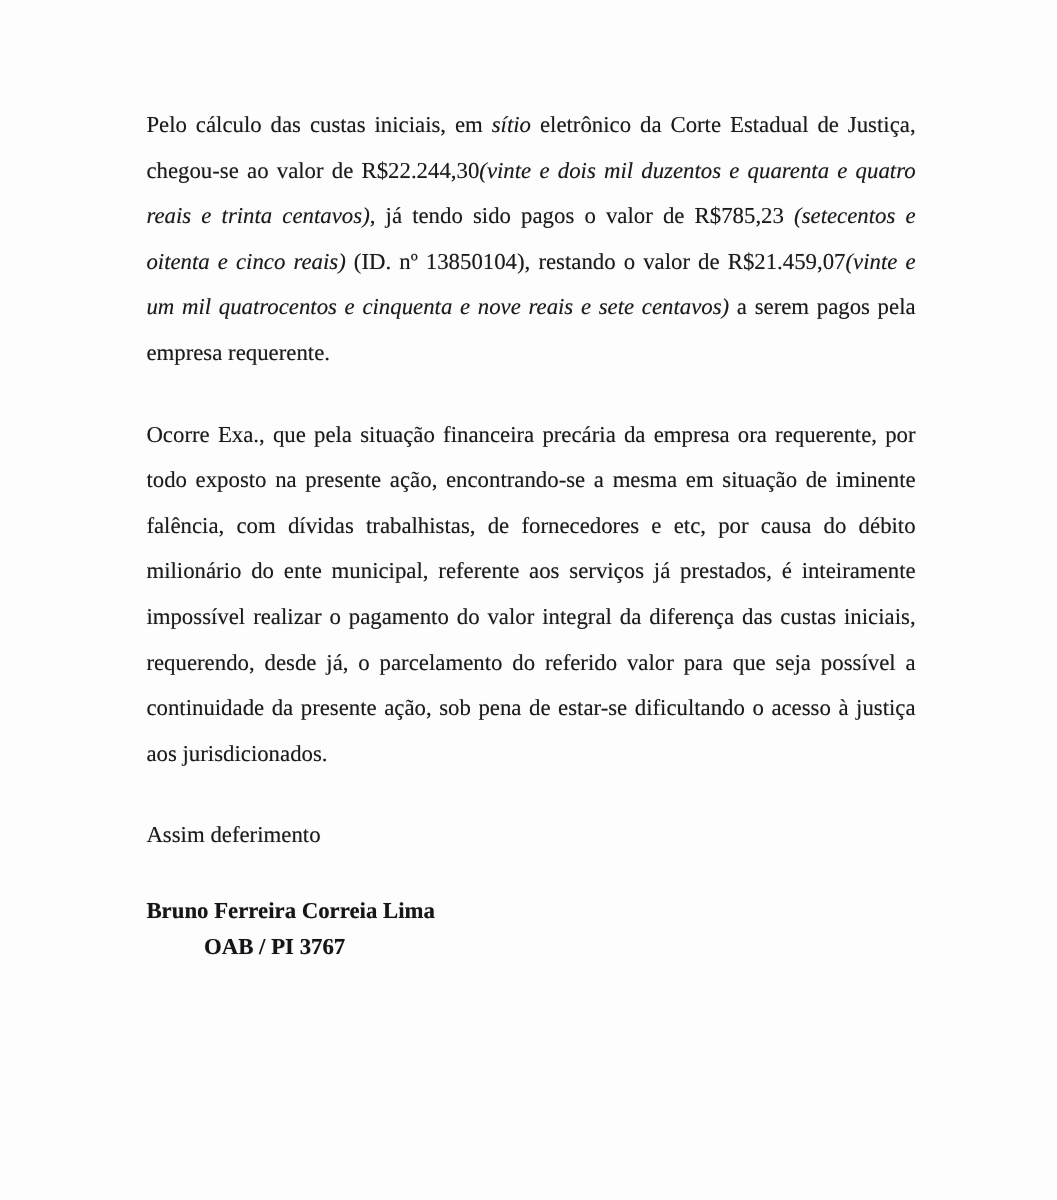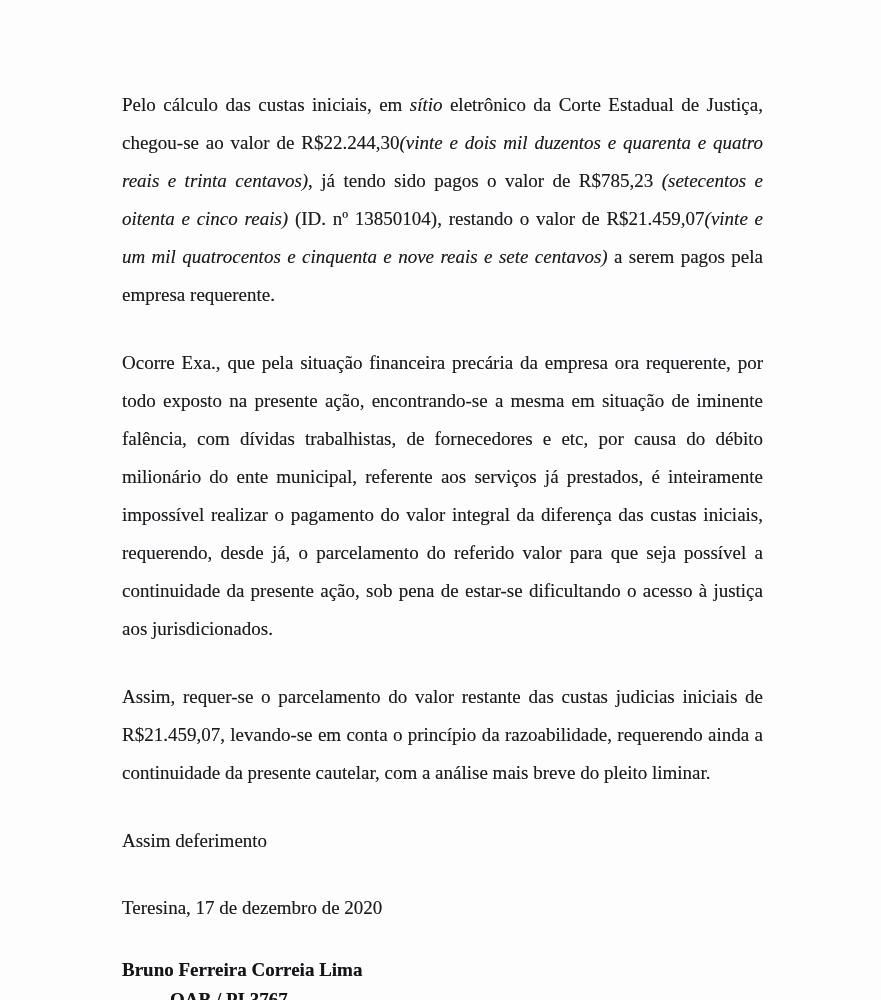--- a/index.html
+++ b/index.html
@@ -55,24 +55,22 @@
 </style>
 </head>
 <body>
 
 <div class="page">
 
   <p class="para"><span>Pelo cálculo das custas iniciais, em </span><em>sítio</em><span> eletrônico da Corte Estadual de Justiça, chegou-se ao valor de R$22.244,30</span><em>(vinte e dois mil duzentos e quarenta e quatro reais e trinta centavos)</em><span>, já tendo sido pagos o valor de R$785,23 </span><em>(setecentos e oitenta e cinco reais)</em><span> (ID. nº 13850104), restando o valor de R$21.459,07</span><em>(vinte e um mil quatrocentos e cinquenta e nove reais e sete centavos)</em><span> a serem pagos pela empresa requerente.</span></p>
 
   <p class="para">Ocorre Exa., que pela situação financeira precária da empresa ora requerente, por todo exposto na presente ação, encontrando-se a mesma em situação de iminente falência, com dívidas trabalhistas, de fornecedores e etc, por causa do débito milionário do ente municipal, referente aos serviços já prestados, é inteiramente impossível realizar o pagamento do valor integral da diferença das custas iniciais, requerendo, desde já, o parcelamento do referido valor para que seja possível a continuidade da presente ação, sob pena de estar-se dificultando o acesso à justiça aos jurisdicionados.</p>
 
-  <p class="para">Assim, requer-se o parcelamento do valor restante das custas judicias iniciais de R$21.459,07, levando-se em conta o princípio da razoabilidade, requerendo ainda a continuidade da presente cautelar, com a análise mais breve do pleito liminar.</p>
 
   <p class="closing">Assim deferimento</p>
 
-  <p class="dateline">Teresina, 17 de dezembro de 2020</p>
 
   <div class="signature-block">
     <div>Bruno Ferreira Correia Lima</div>
     <div class="signature-oab">OAB / PI 3767</div>
   </div>
 
 </div>
 
 </body></html>

